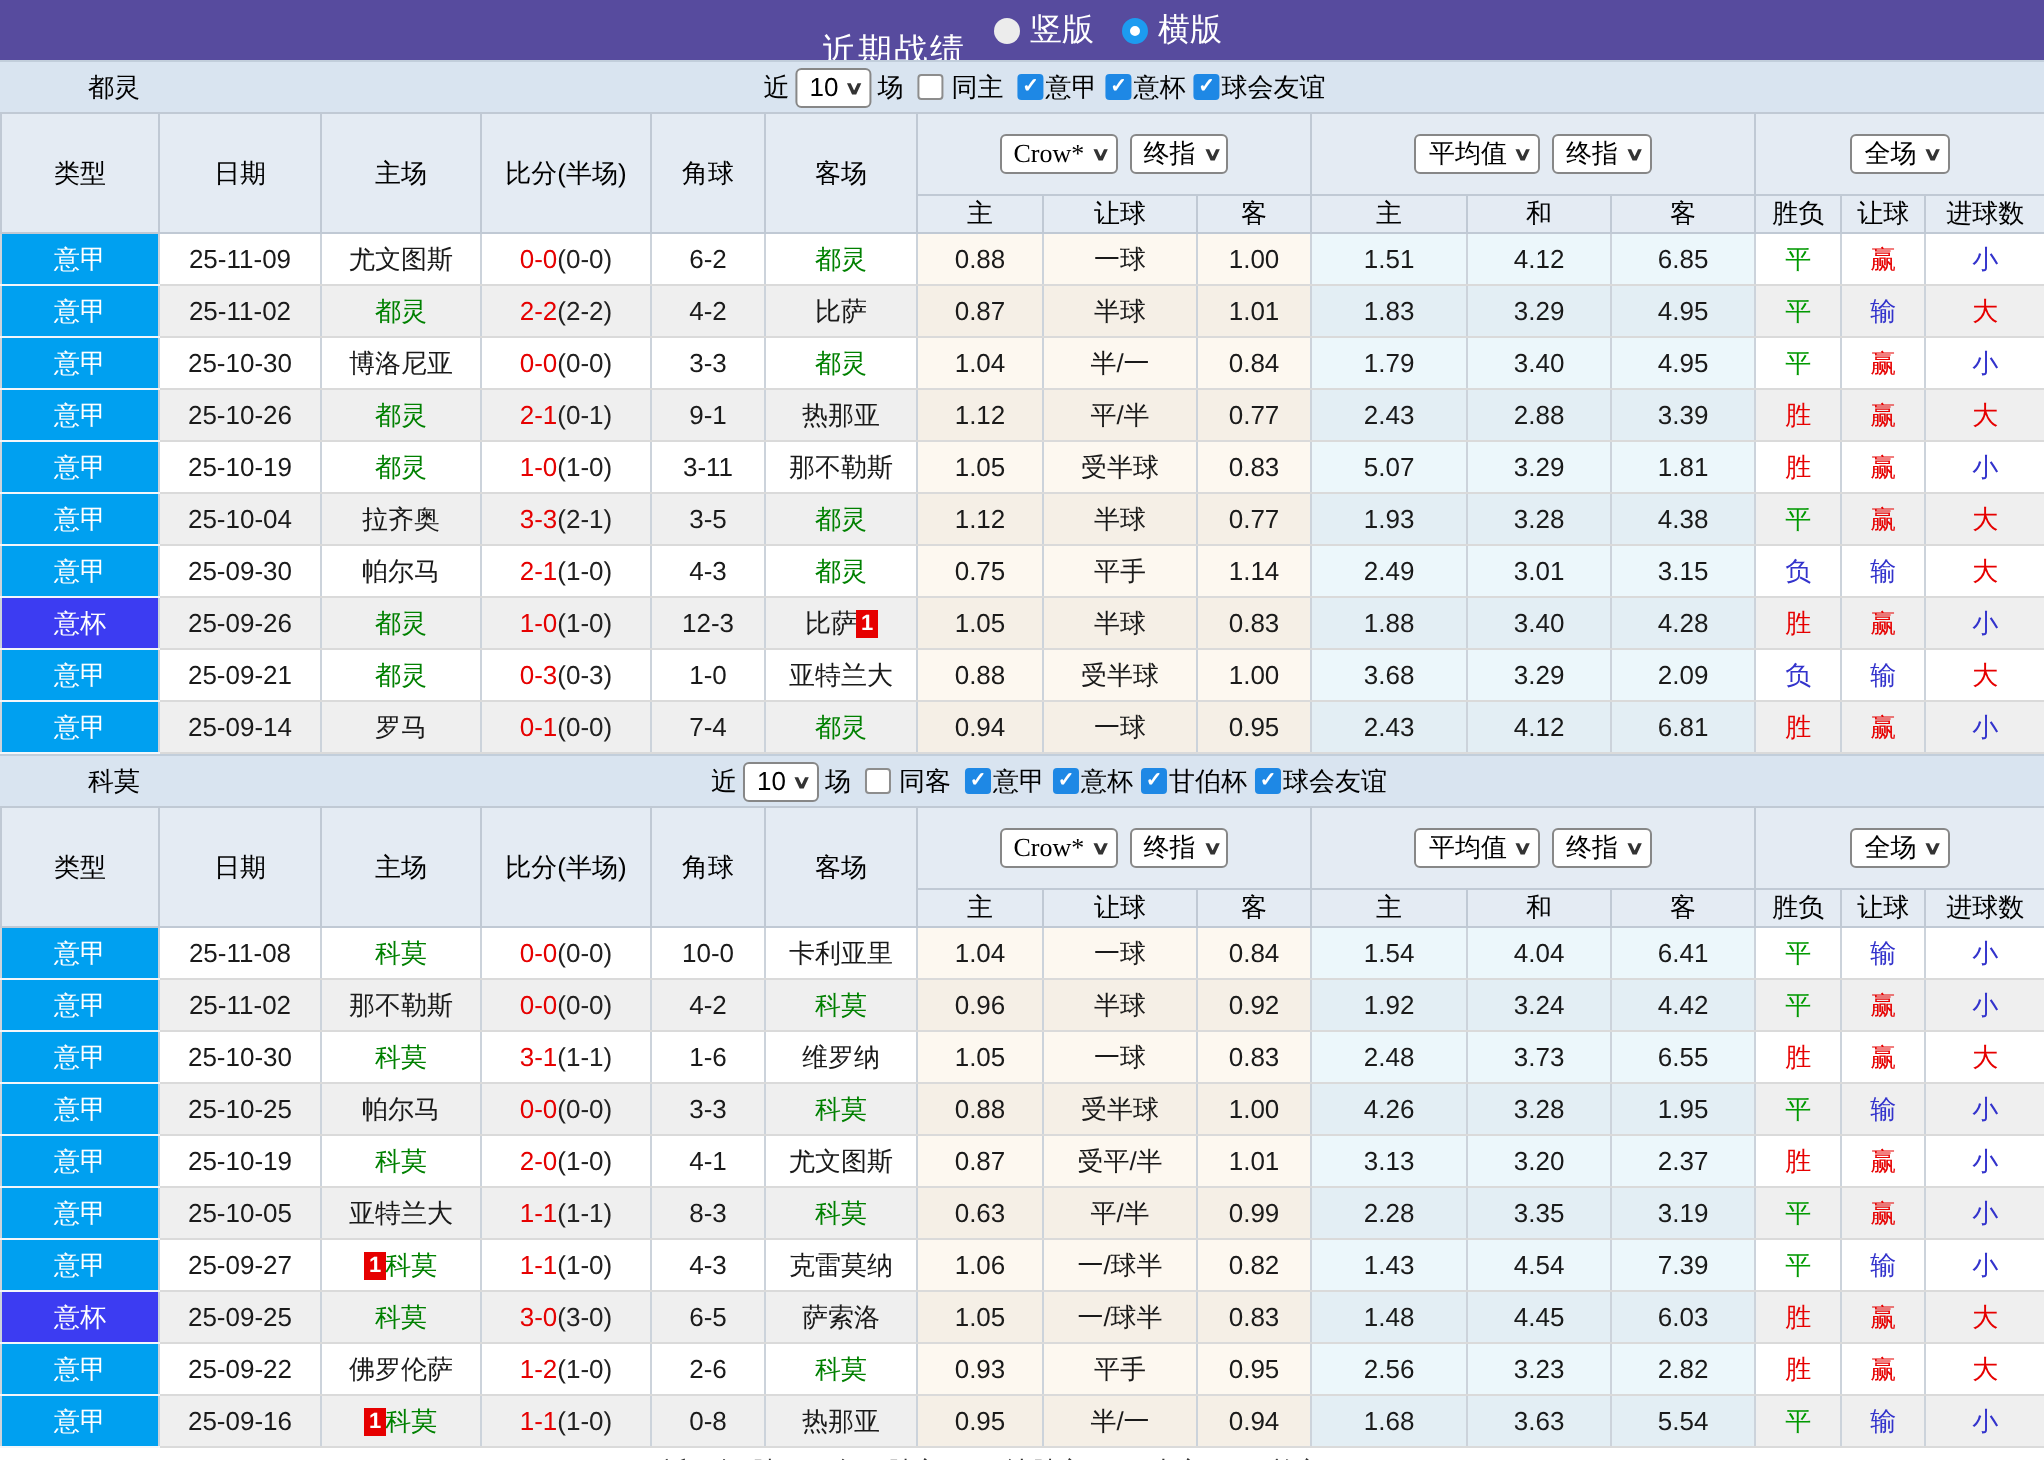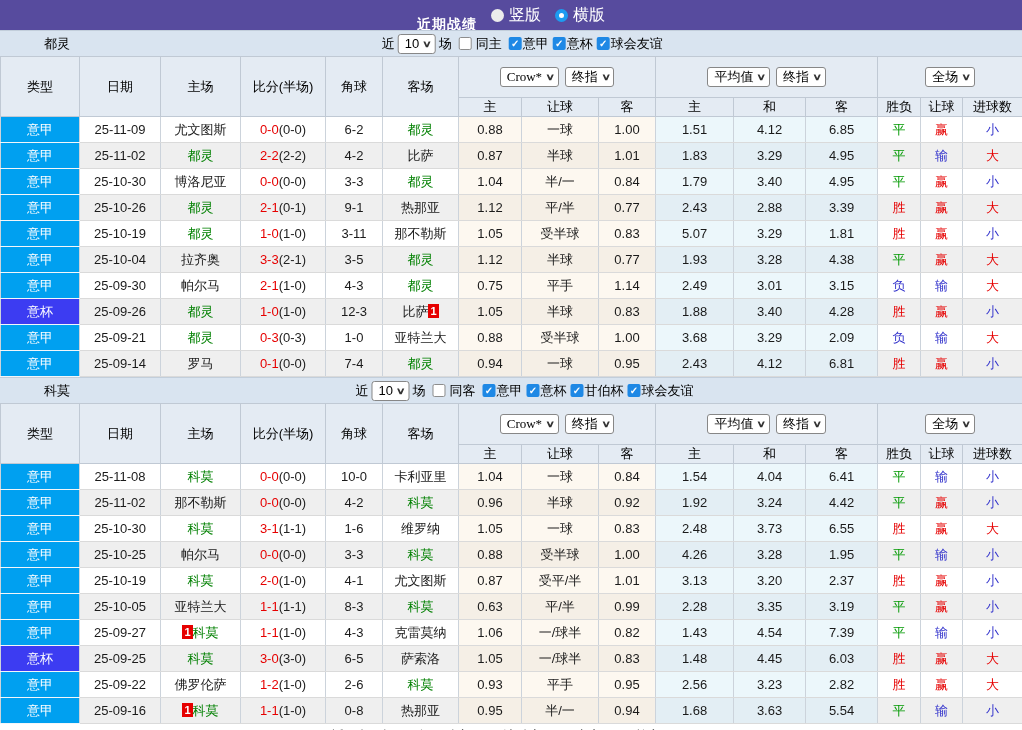--- a/index.html
+++ b/index.html
@@ -7,21 +7,21 @@
     width:1022px; height:730px; overflow:hidden;
     font-family:"Liberation Sans", sans-serif;
     font-size:13px; color:#1a1a1a;
     -webkit-font-smoothing:antialiased;
   }
   
   .topbar {
     height:30px; background:#574b9e; color:#fff;
     display:flex; align-items:center; justify-content:center; gap:14px;
   }
-  .topbar .title { font-weight:bold; font-size:14px; letter-spacing:1px;margin-top:20px; }
+  .topbar .title { font-weight:normal; font-size:17px; letter-spacing:1px;margin-top:20px; }
   .radio-opt { display:inline-flex; align-items:center; gap:5px; cursor:pointer; font-size:16px; }
   .radio { width:13px; height:13px; border-radius:50%; display:inline-block; box-sizing:border-box; }
   .radio.sel { background:#ececec; }
   .radio.unsel { background:#fff; border:4px solid #1d9bf0; }
   
   .section-bar {
     height:25px; background:#d9e4f0; position:relative;
     display:flex; align-items:center;
     border-top:1px solid #c2cedb;
   }

